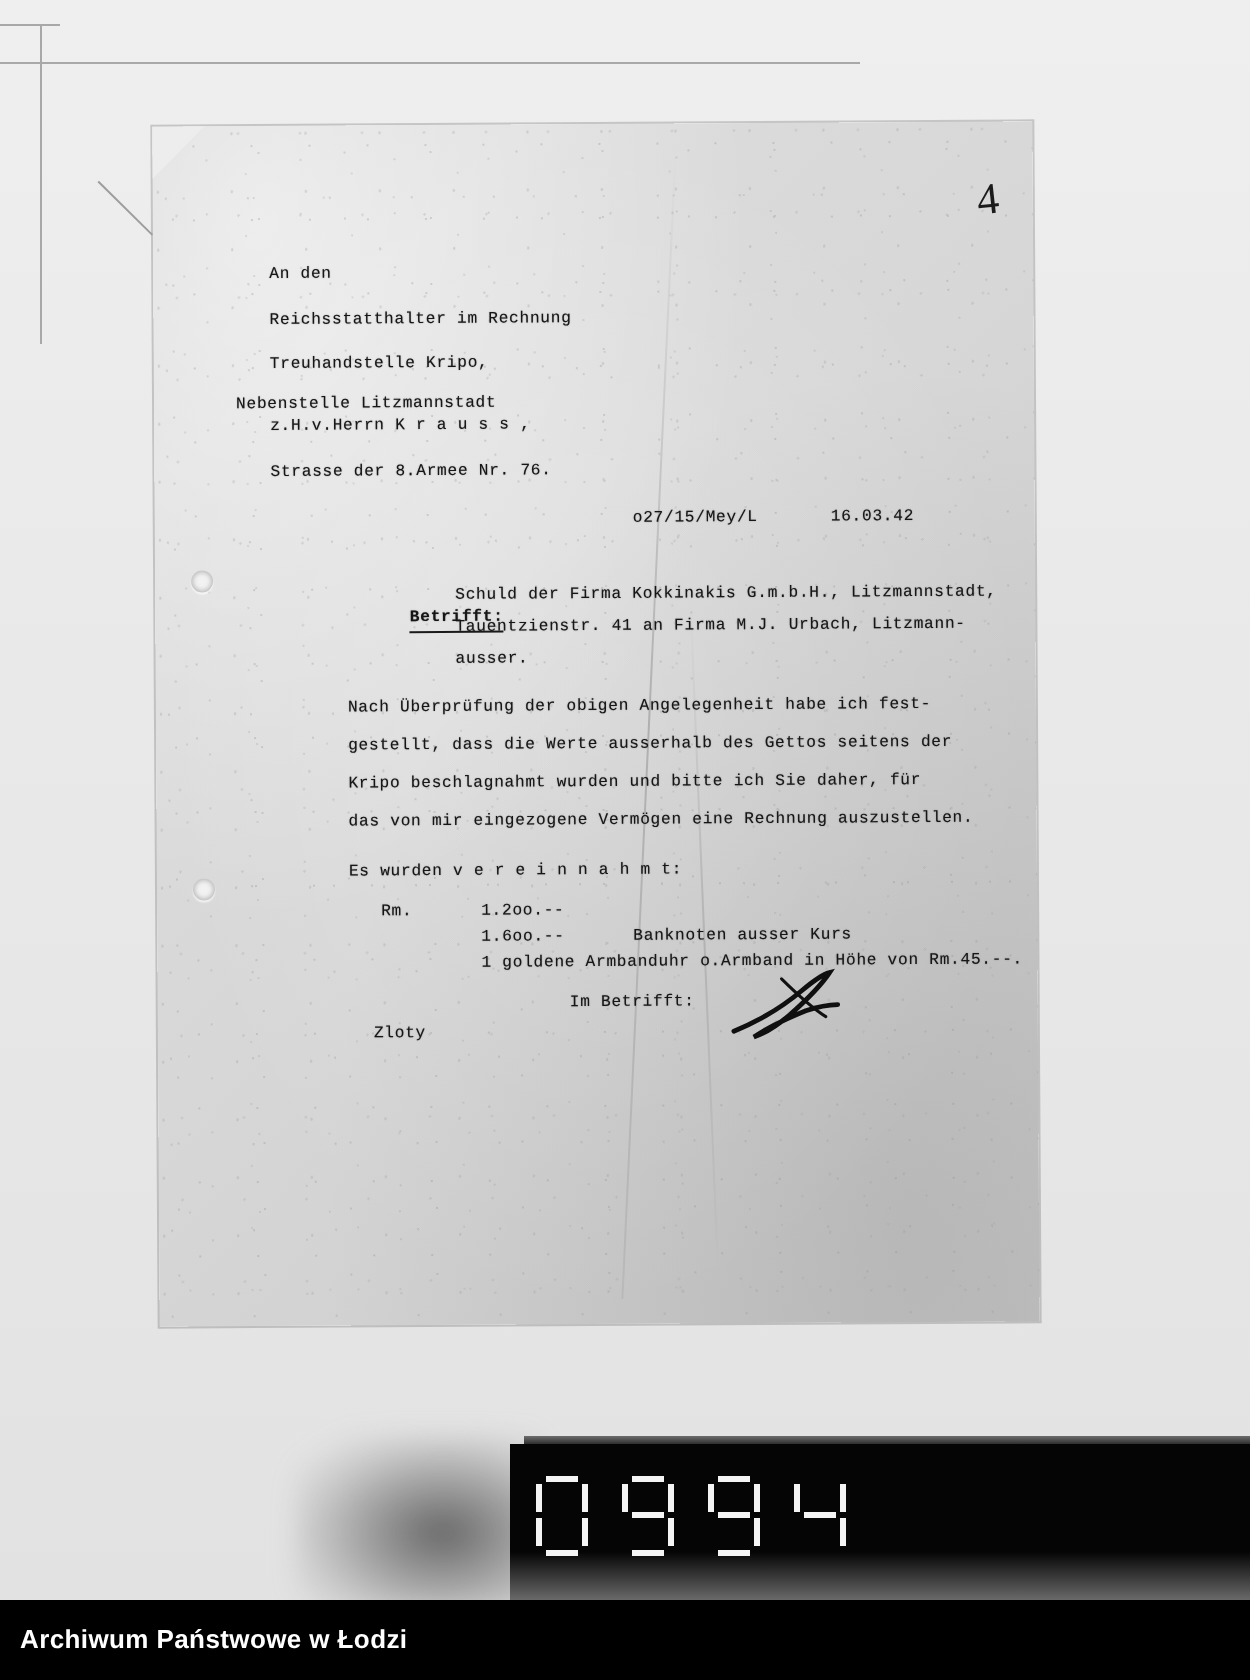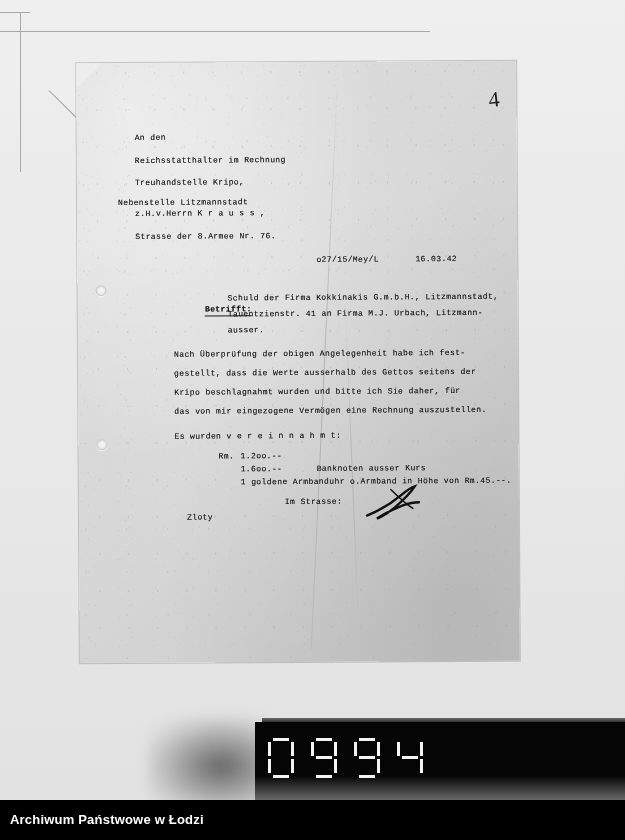--- a/index.html
+++ b/index.html
@@ -200,30 +200,30 @@
     <div class="tw" style="left:150px;top:246px;">Tauentzienstr. 41 an Firma M.J. Urbach, Litzmann-</div>
     <div class="tw" style="left:150px;top:262px;">ausser.</div>
 
     <div class="tw" style="left:96px;top:286px;">Nach Überprüfung der obigen Angelegenheit habe ich fest-</div>
     <div class="tw" style="left:96px;top:305px;">gestellt, dass die Werte ausserhalb des Gettos seitens der</div>
     <div class="tw" style="left:96px;top:324px;">Kripo beschlagnahmt wurden und bitte ich Sie daher, für</div>
     <div class="tw" style="left:96px;top:343px;">das von mir eingezogene Vermögen eine Rechnung auszustellen.</div>
 
     <div class="tw" style="left:96px;top:368px;">Es wurden v e r e i n n a h m t:</div>
 
-    <div class="tw" style="left:140px;top:388px;">Rm.</div>
+    <div class="tw" style="left:112px;top:388px;">Rm.</div>
     <div class="tw" style="left:162px;top:388px;">1.2oo.--</div>
 
     <div class="tw" style="left:108px;top:401px;margin-top:48px;">Zloty</div>
     <div class="tw" style="left:162px;top:401px;">1.6oo.--</div>
     <div class="tw" style="left:238px;top:401px;">Banknoten ausser Kurs</div>
 
     <div class="tw" style="left:162px;top:414px;">1 goldene Armbanduhr o.Armband in Höhe von Rm.45.--.</div>
 
-    <div class="tw" style="left:206px;top:434px;">Im Strasse:</div>
+    <div class="tw" style="left:206px;top:434px;">Im Betrifft:</div>
 
     <svg class="sig" style="left:282px;top:420px;width:70px;height:44px;" viewBox="0 0 70 44">
       <path d="M6 34 C16 30, 28 24, 40 14 C46 9, 50 6, 54 5 C50 11, 42 19, 34 26
                C28 31, 22 35, 16 37 C22 33, 32 28, 42 24 C48 22, 54 21, 58 21" fill="none" stroke="#101010" stroke-width="2.4" stroke-linecap="round"></path>
       <path d="M30 8 C36 14, 44 22, 52 27" fill="none" stroke="#101010" stroke-width="1.5" stroke-linecap="round"></path>
     </svg>
   </div>
 
   <div class="blur-shadow"></div>
   <div class="frame-band-top"></div>

